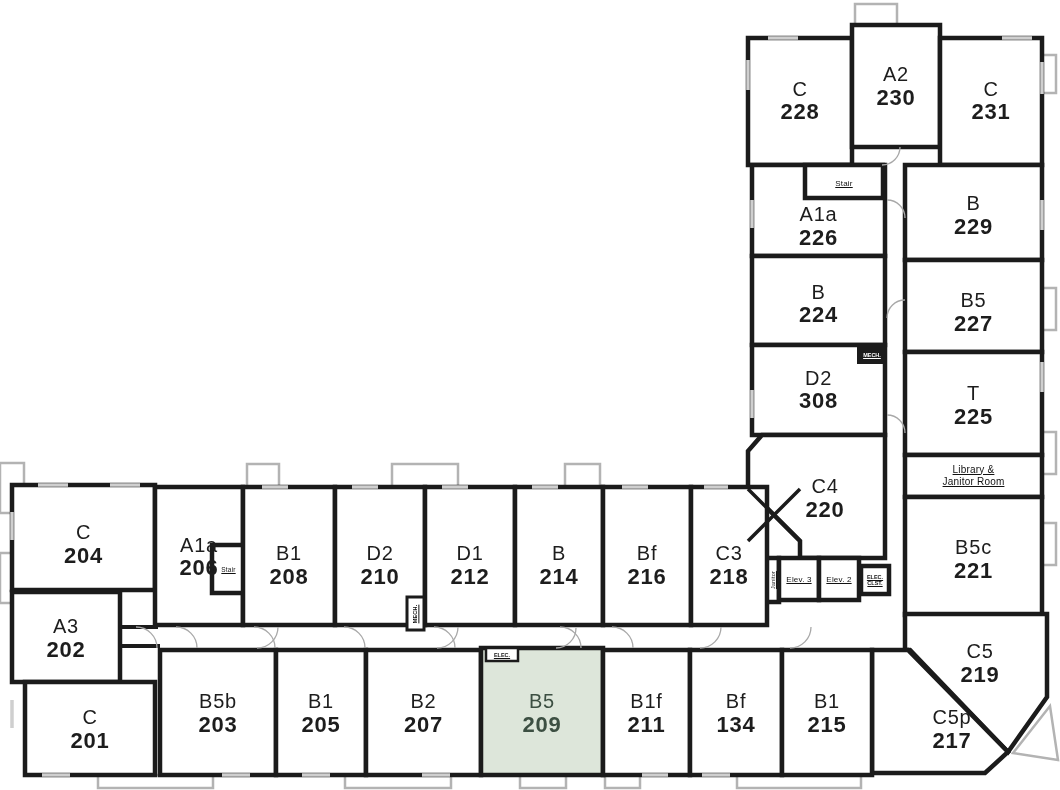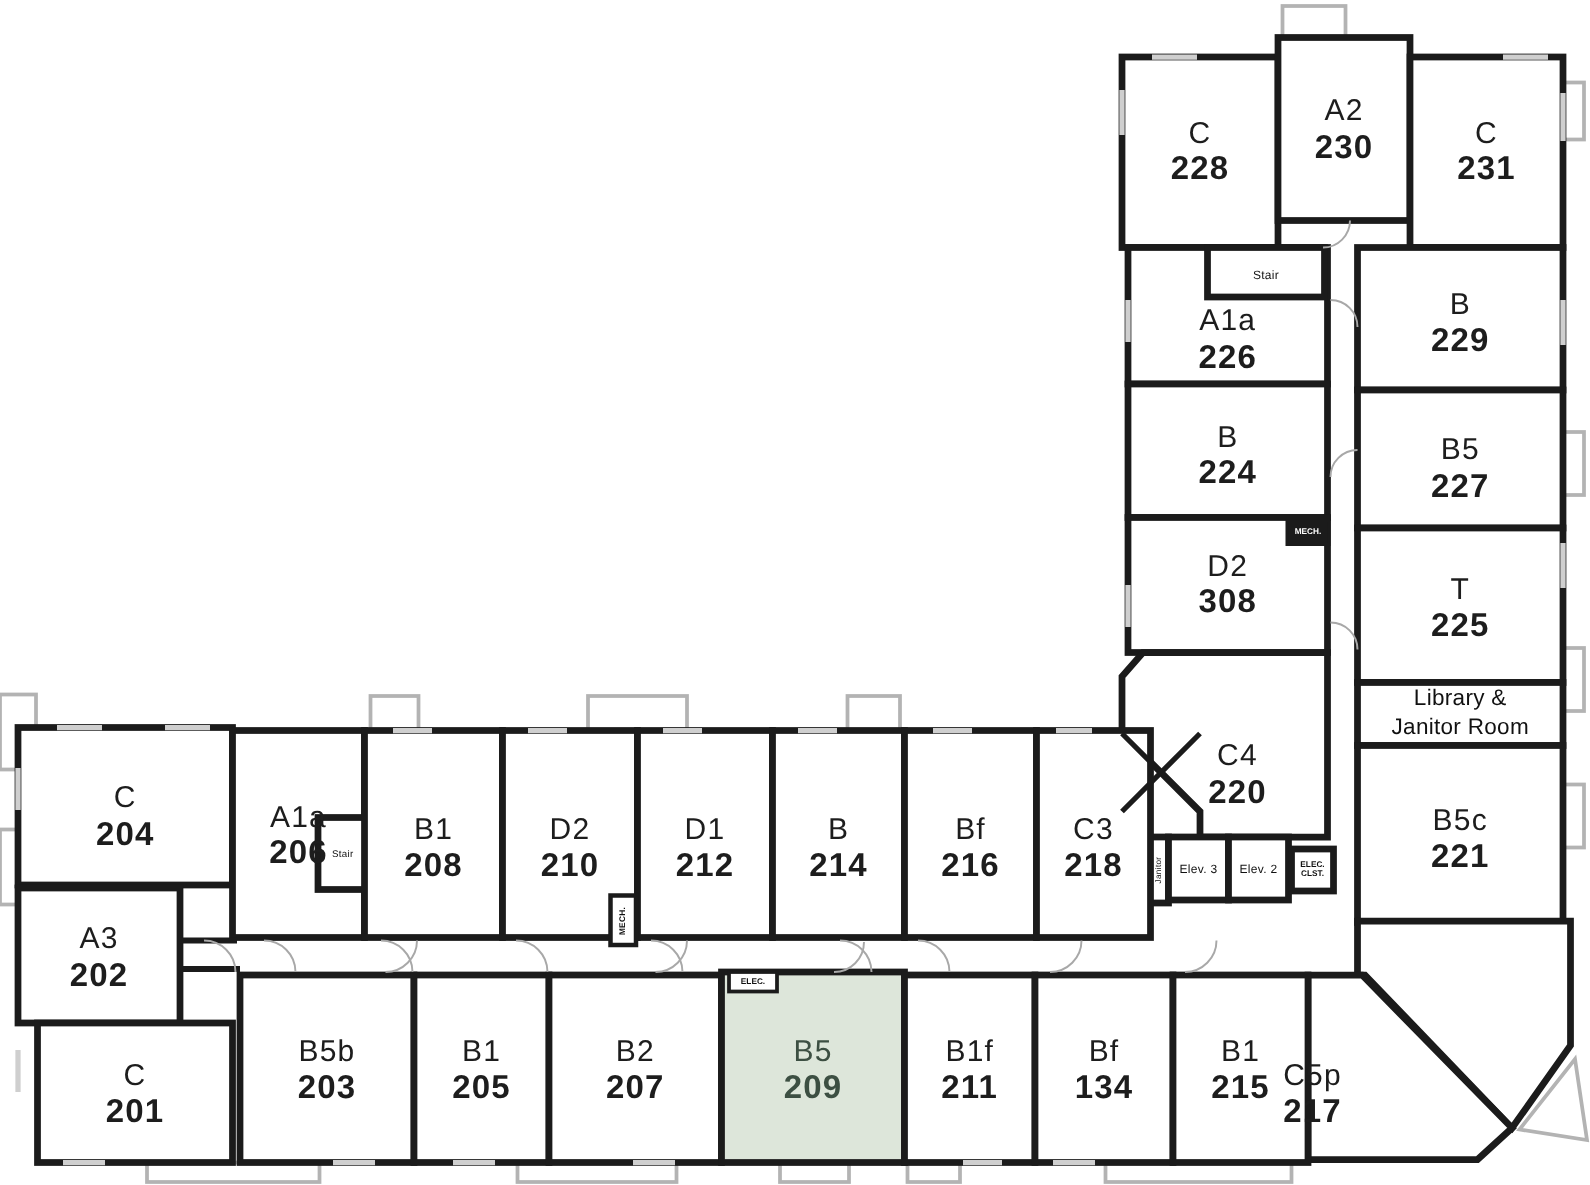--- a/index.html
+++ b/index.html
@@ -12,23 +12,23 @@
     position:absolute; display:flex; flex-direction:column;
     align-items:center; justify-content:center;
     color:#1d1d1d; line-height:1.12; letter-spacing:0.8px; text-align:center;
     pointer-events:none;
   }
   .room-label .nm { font-size:20px; font-weight:500; }
   .room-label .no { font-size:22px; font-weight:800; }
   .room-label.green { color:#3c4f42; }
   .small-label {
     position:absolute; display:flex; align-items:center; justify-content:center;
-    font-size:8px; color:#111; text-align:center; letter-spacing:0.2px; pointer-events:none;
+    font-size:8px; color:#111; text-align:center; letter-spacing:0.2px; pointer-events:none;text-decoration:underline;
   }
-  .lib-label { font-size:15px; line-height:1.25; }
+  .lib-label { font-size:10px; line-height:1.25; }
   .tiny { font-size:5.5px; font-weight:700; letter-spacing:0; }
   .vert span { transform:rotate(-90deg); white-space:nowrap; display:block; }
   .vert { font-size:5.5px; }
 </style>
 </head>
 <body>
 
 <div class="plan">
 
 <svg width="1060" height="790" viewBox="0 0 1060 790">
@@ -181,28 +181,32 @@
       <span class="no">227</span>
     </div>
   <div class="room-label" style="left:752px;top:348px;width:133px;height:85px">
       <span class="nm">D2</span>
       <span class="no">308</span>
     </div>
   <div class="room-label" style="left:905px;top:360px;width:137px;height:92px">
       <span class="nm">T</span>
       <span class="no">225</span>
     </div>
-  <div class="room-label" style="left:765px;top:463px;width:120px;height:108px">
+  <div class="room-label" style="left:765px;top:445px;width:120px;height:108px">
       <span class="nm">C4</span>
       <span class="no">220</span>
     </div>
   <div class="room-label" style="left:905px;top:510px;width:137px;height:100px">
       <span class="nm">B5c</span>
       <span class="no">221</span>
     </div>
+  <div class="room-label" style="left:915px;top:622px;width:130px;height:84px">
+      <span class="nm">C5</span>
+      <span class="no">219</span>
+    </div>
 
   <div class="room-label" style="left:12px;top:495px;width:143px;height:100px">
       <span class="nm">C</span>
       <span class="no">204</span>
     </div>
   <div class="room-label" style="left:155px;top:515px;width:88px;height:85px">
       <span class="nm">A1a</span>
       <span class="no">206</span>
     </div>
   <div class="room-label" style="left:243px;top:507px;width:92px;height:118px">
@@ -259,21 +263,21 @@
       <span class="no">211</span>
     </div>
   <div class="room-label" style="left:690px;top:655px;width:92px;height:118px">
       <span class="nm">Bf</span>
       <span class="no">134</span>
     </div>
   <div class="room-label" style="left:782px;top:655px;width:90px;height:118px">
       <span class="nm">B1</span>
       <span class="no">215</span>
     </div>
-  <div class="room-label" style="left:825px;top:690px;width:100px;height:80px">
+  <div class="room-label" style="left:902px;top:690px;width:100px;height:80px">
       <span class="nm">C5p</span>
       <span class="no">217</span>
     </div>
 
   <div class="small-label" style="left:805px;top:168px;width:78px;height:30px">Stair</div>
   <div class="small-label" style="left:212px;top:548px;width:33px;height:42px;font-size:6.5px">Stair</div>
   <div class="small-label" style="left:779px;top:558px;width:40px;height:42px">Elev. 3</div>
   <div class="small-label" style="left:819px;top:558px;width:40px;height:42px">Elev. 2</div>
   <div class="small-label tiny" style="left:859px;top:566px;width:32px;height:28px">ELEC. CLST.</div>
   <div class="small-label vert" style="left:766px;top:558px;width:13px;height:44px">

